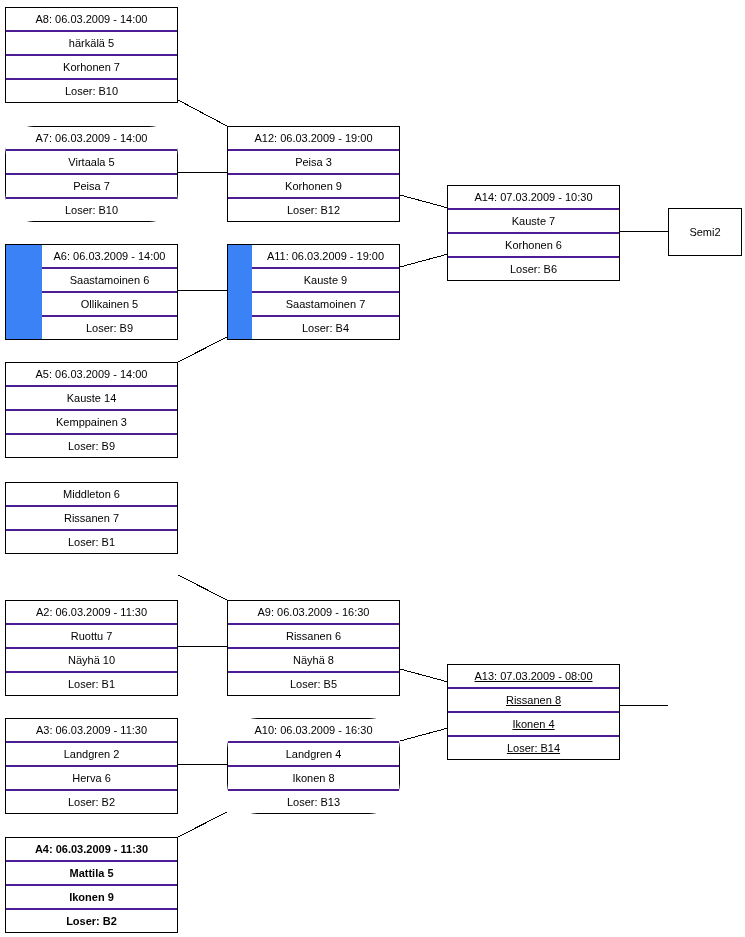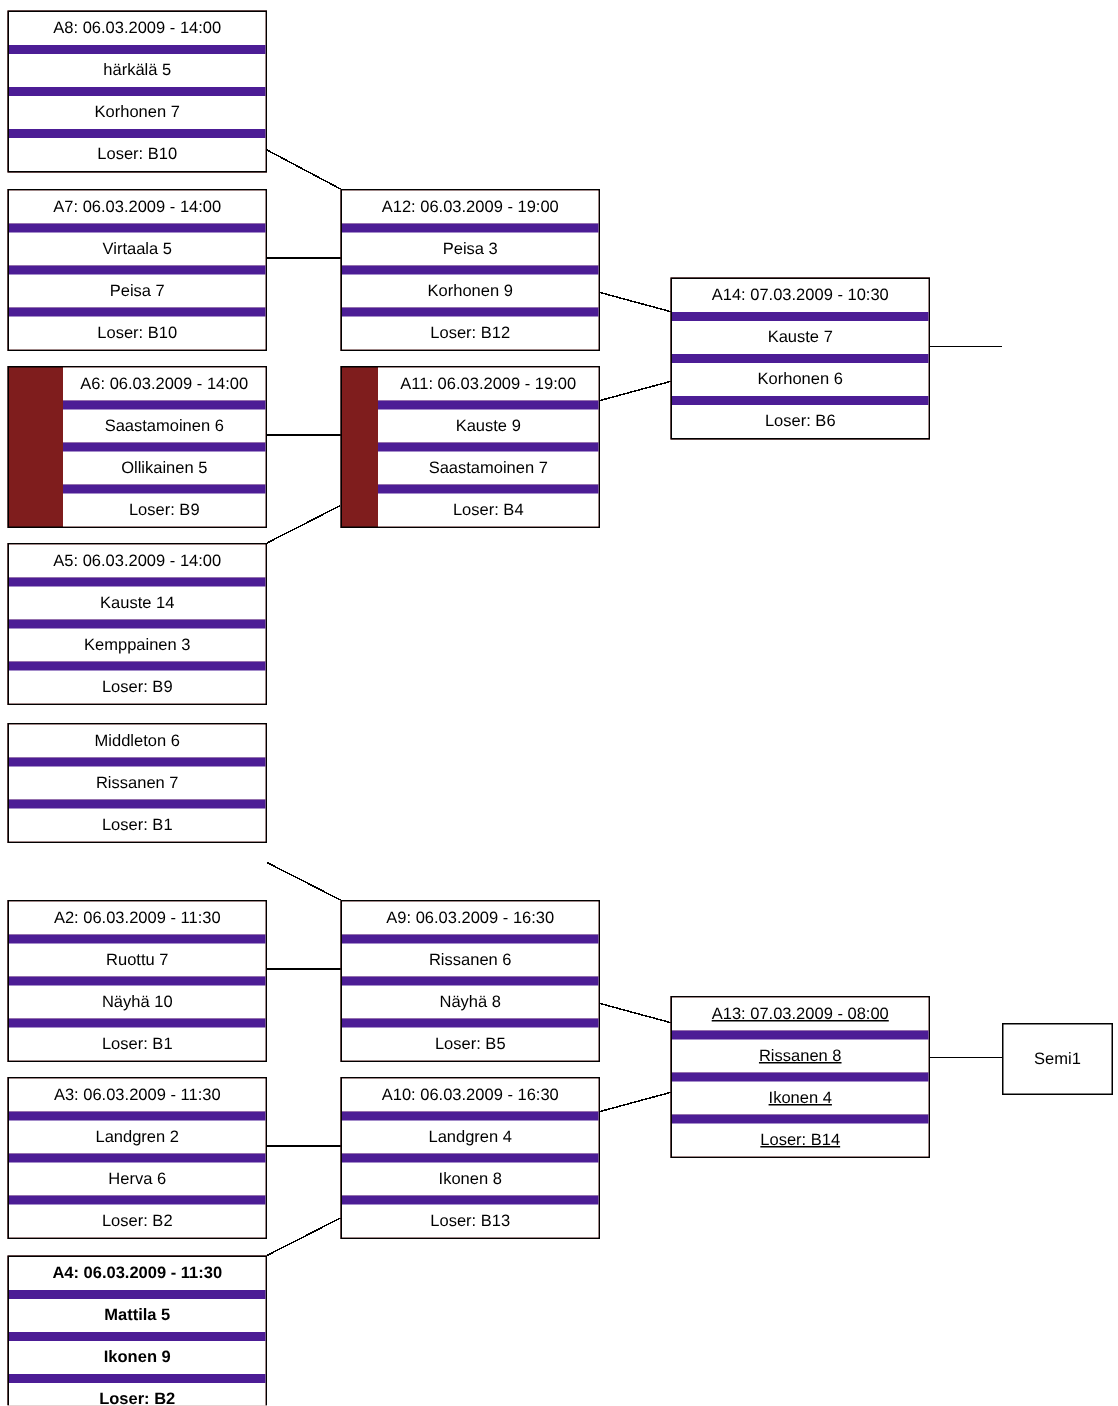--- a/index.html
+++ b/index.html
@@ -22,32 +22,32 @@
     left: 0;
     top: 0;
     width: 745px;
     height: 937px;
   }
   .match {
     position: absolute;
     width: 173px;
     box-sizing: border-box;
     border: 1px solid #000000;
-    background: #7f1d1d;
+    background: #3b82f6;
   }
   .match .row {
     height: 22px;
     line-height: 22px;
     text-align: center;
     white-space: nowrap;
     overflow: hidden;
     background: #ffffff;
   }
   .match .row + .row {
-    border-top: 6px solid #4c1d95;
+    border-top: 2px solid #4c1d95;
   }
   .semi {
     position: absolute;
     width: 74px;
     height: 48px;
     box-sizing: border-box;
     border: 1px solid #000000;
     background: #ffffff;
     display: flex;
     align-items: center;
@@ -77,41 +77,44 @@
     <line x1="620" y1="705" x2="668" y2="705"></line>
   </svg>
 
   <div class="match" style="left:5px; top:7px;">
     <div class="row">A8: 06.03.2009 - 14:00</div>
     <div class="row">härkälä 5</div>
     <div class="row">Korhonen 7</div>
     <div class="row">Loser: B10</div>
   </div>
 
-  <div class="match" style="left:5px; top:126px;">
+  <div class="match" style="left:5px; top:126px;border-radius:29px;">
     <div class="row">A7: 06.03.2009 - 14:00</div>
     <div class="row">Virtaala 5</div>
     <div class="row">Peisa 7</div>
     <div class="row">Loser: B10</div>
   </div>
 
   <div class="match" style="left:227px; top:126px;">
     <div class="row">A12: 06.03.2009 - 19:00</div>
     <div class="row">Peisa 3</div>
     <div class="row">Korhonen 9</div>
     <div class="row">Loser: B12</div>
   </div>
 
   <div class="match" style="left:447px; top:185px;">
     <div class="row">A14: 07.03.2009 - 10:30</div>
     <div class="row">Kauste 7</div>
     <div class="row">Korhonen 6</div>
     <div class="row">Loser: B6</div>
   </div>
 
+  <div class="semi" style="left:668px; top:208px;">
+    <span>Semi2</span>
+  </div>
 
   <div class="match" style="left:5px; top:244px;padding-left:36px;">
     <div class="row">A6: 06.03.2009 - 14:00</div>
     <div class="row">Saastamoinen 6</div>
     <div class="row">Ollikainen 5</div>
     <div class="row">Loser: B9</div>
   </div>
 
   <div class="match" style="left:227px; top:244px;padding-left:24px;">
     <div class="row">A11: 06.03.2009 - 19:00</div>
@@ -147,32 +150,29 @@
     <div class="row">Loser: B5</div>
   </div>
 
   <div class="match" style="left:447px; top:664px;text-decoration:underline;">
     <div class="row">A13: 07.03.2009 - 08:00</div>
     <div class="row">Rissanen 8</div>
     <div class="row">Ikonen 4</div>
     <div class="row">Loser: B14</div>
   </div>
 
-  <div class="semi" style="left:668px; top:682px;">
-    <span>Semi1</span>
-  </div>
 
   <div class="match" style="left:5px; top:718px;">
     <div class="row">A3: 06.03.2009 - 11:30</div>
     <div class="row">Landgren 2</div>
     <div class="row">Herva 6</div>
     <div class="row">Loser: B2</div>
   </div>
 
-  <div class="match" style="left:227px; top:718px;">
+  <div class="match" style="left:227px; top:718px;border-radius:31px;">
     <div class="row">A10: 06.03.2009 - 16:30</div>
     <div class="row">Landgren 4</div>
     <div class="row">Ikonen 8</div>
     <div class="row">Loser: B13</div>
   </div>
 
   <div class="match" style="left:5px; top:837px;font-weight:bold;">
     <div class="row">A4: 06.03.2009 - 11:30</div>
     <div class="row">Mattila 5</div>
     <div class="row">Ikonen 9</div>

